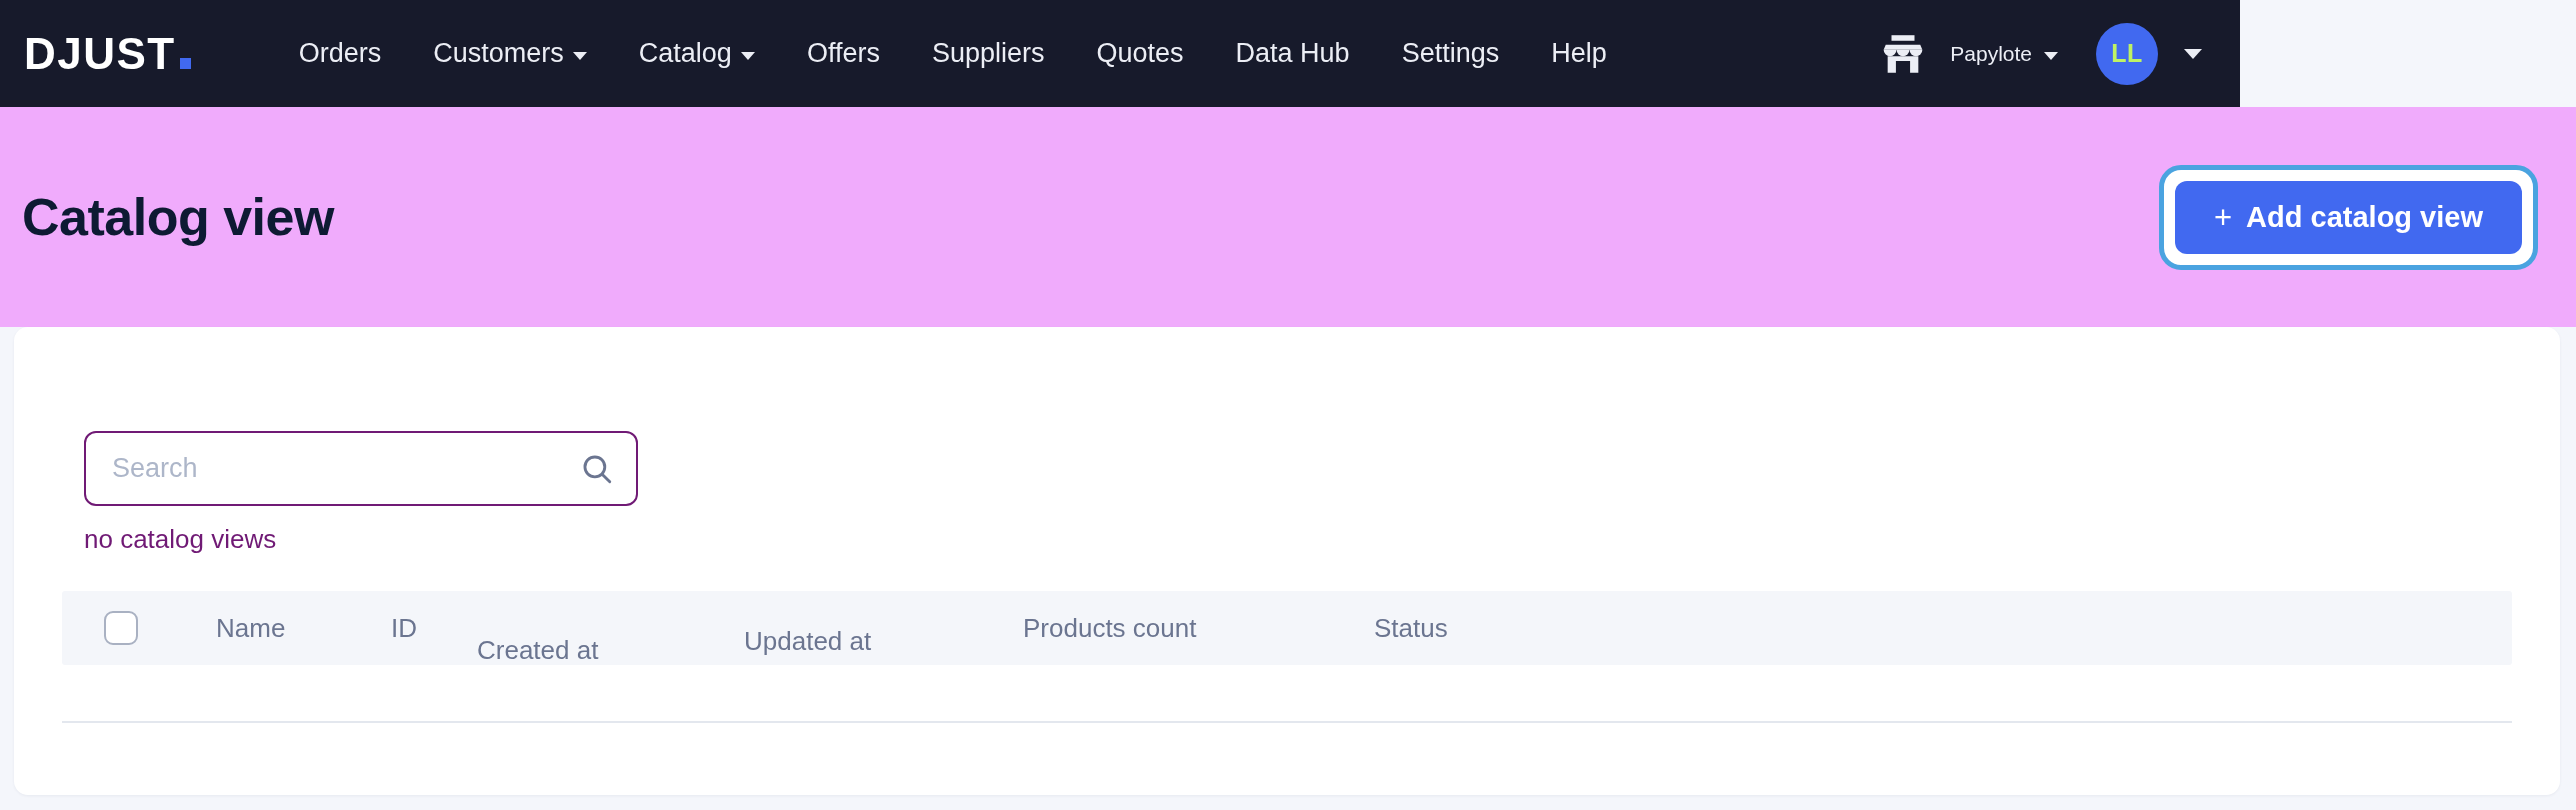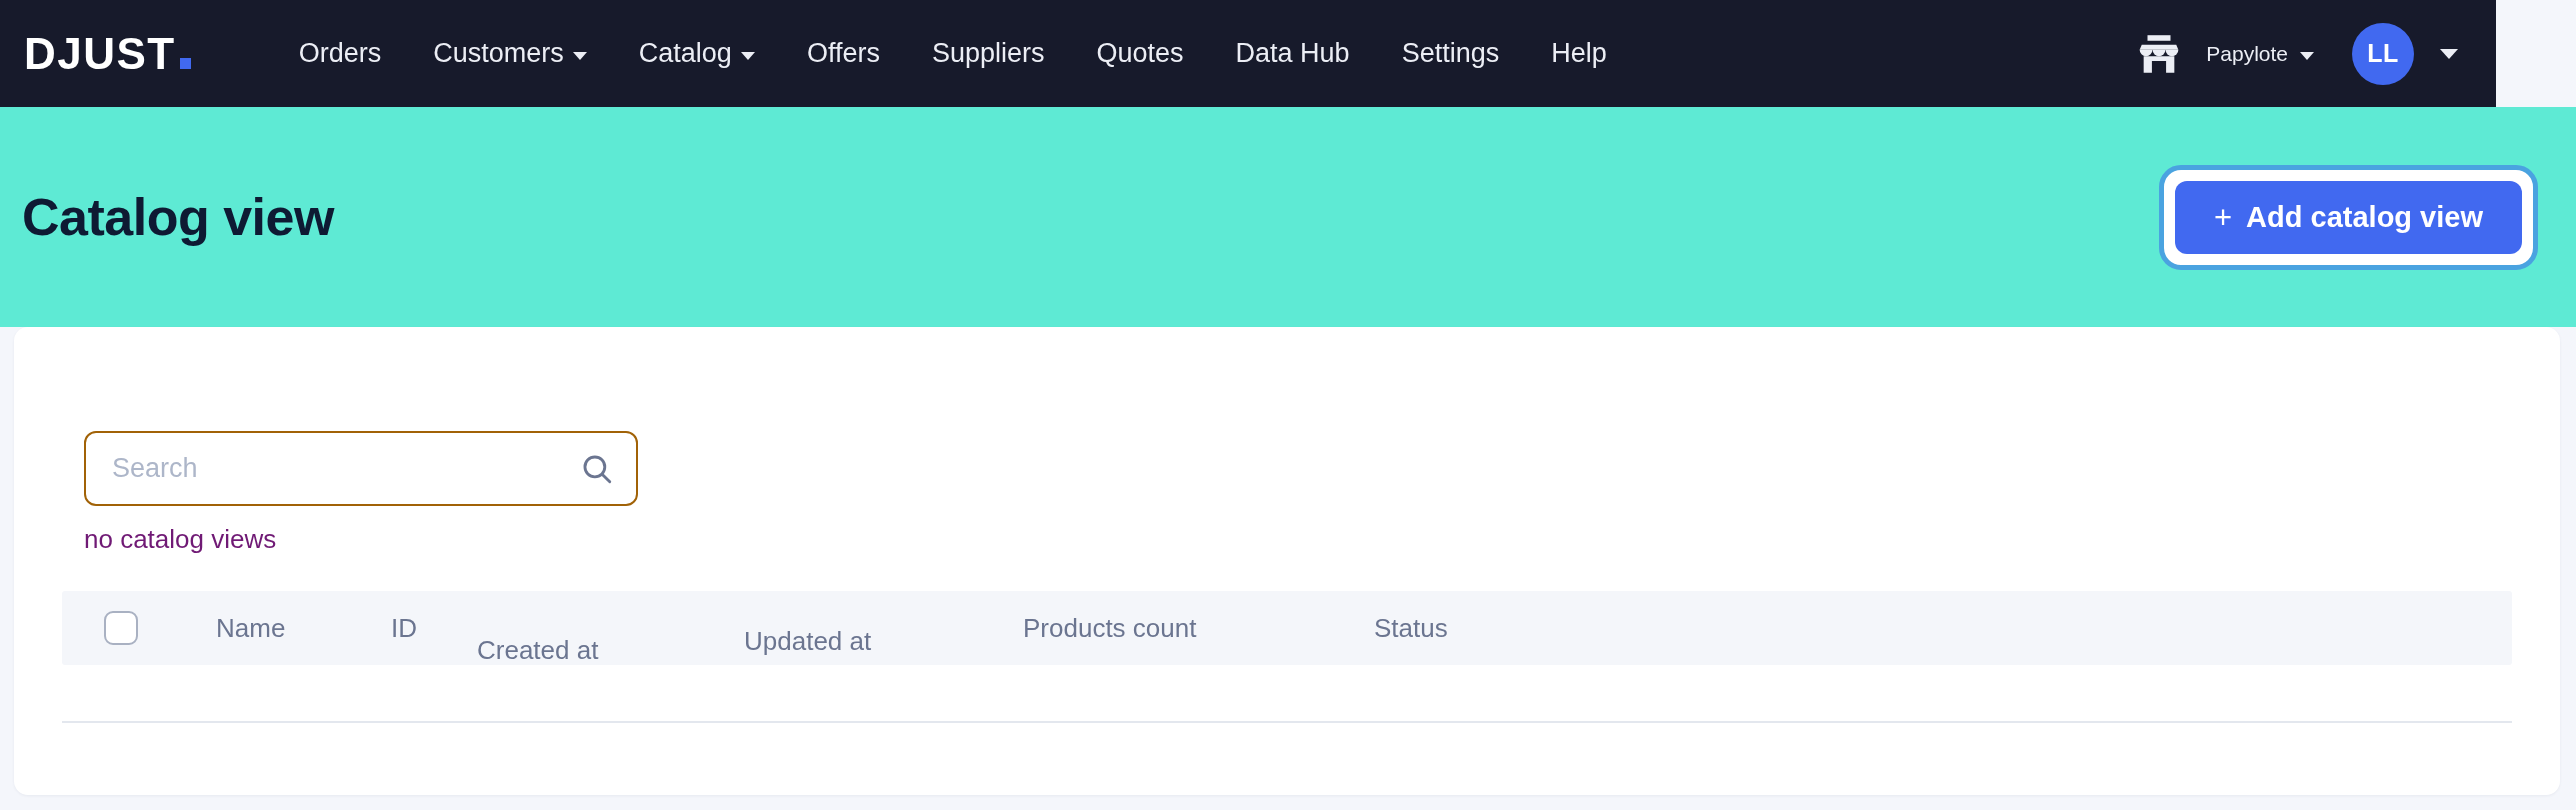--- a/index.html
+++ b/index.html
@@ -12,21 +12,21 @@
     overflow: hidden;
   }
 
   
   .navbar {
     height: 107px;
     background: #171a2b;
     display: flex;
     align-items: center;
     padding: 0 38px 0 22px;
-    width: 2496px;
+    width: 2240px;
   }
 
   .logo {
     display: flex;
     align-items: baseline;
     margin-right: 82px;
     padding-left: 2px;
   }
   .logo-text {
     color: #ffffff;
@@ -86,21 +86,21 @@
     align-items: center;
     gap: 12px;
     cursor: pointer;
     margin-right: 38px;
     white-space: nowrap;
   }
   .avatar {
     width: 62px; height: 62px;
     border-radius: 50%;
     background: #4169f0;
-    color: #ffffff;
+    color: #bef264;
     font-size: 25px;
     font-weight: 700;
     display: flex;
     align-items: center;
     justify-content: center;
     letter-spacing: 0.5px;
   }
   .avatar-caret {
     margin-left: 26px;
     width: 0; height: 0;
@@ -109,21 +109,21 @@
     border-top: 10px solid #eceef5;
     cursor: pointer;
   }
 
   
   .page-header {
     height: 220px;
     display: flex;
     align-items: center;
     padding: 0 38px 0 22px;
-    background: #5eead4;
+    background: #f0abfc;
   }
   .page-title {
     font-size: 52px;
     font-weight: 700;
     color: #0e1a33;
     letter-spacing: -0.5px;
   }
 
   .add-btn-wrap {
     margin-left: auto;
@@ -158,21 +158,21 @@
     height: 468px;
     box-shadow: 0 1px 3px rgba(20,30,60,0.06);
     padding: 0;
     position: relative;
   }
 
   .search-row { padding: 104px 0 0 70px; }
   .search-box {
     width: 554px;
     height: 75px;
-    border: 2px solid #a16207;
+    border: 2px solid #701a75;
     border-radius: 12px;
     display: flex;
     align-items: center;
     padding: 0 22px 0 26px;
     background: #fff;
   }
   .search-input {
     flex: 1;
     border: none;
     outline: none;

